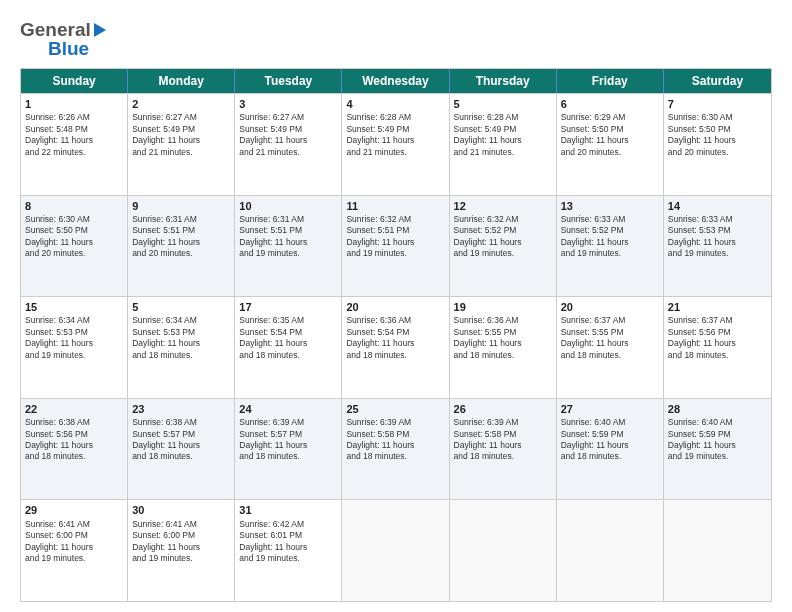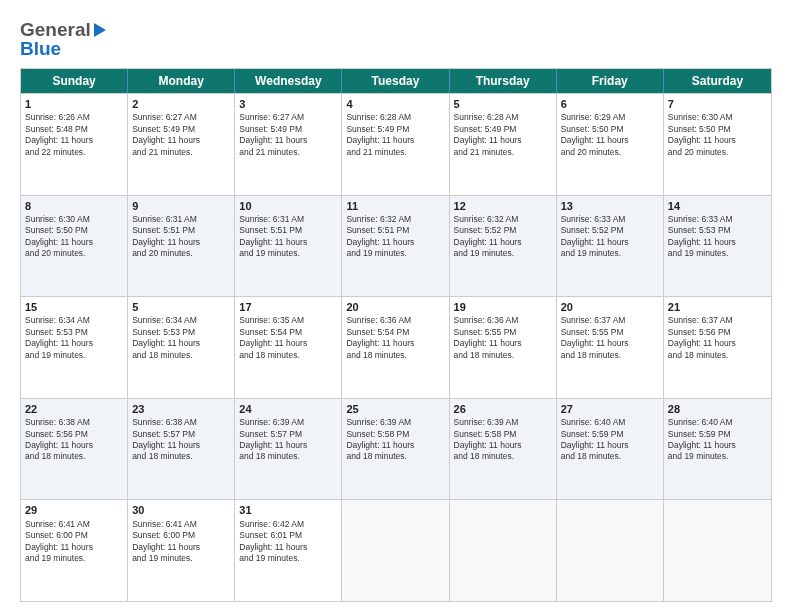--- a/index.html
+++ b/index.html
@@ -96,20 +96,21 @@
       font-size: 18px;
       font-weight: bold;
       line-height: 1;
     }
     .logo-letters .g { color: #555; }
     .logo-sub {
       font-size: 11px;
       color: #555;
       font-weight: bold;
       line-height: 1;
+      margin-left: 28px;
     }
     .logo-container {
       display: flex;
       flex-direction: column;
     }
     .logo-top {
       display: flex;
       align-items: center;
     }
     .arrow-right {
@@ -138,22 +139,22 @@
     <div class="title-block">
       <div class="month-title"></div>
       <div class="location"></div>
     </div>
   </div>
 
   <div class="calendar">
     <div class="cal-header">
     <div class="cal-header-cell">Sunday</div>
         <div class="cal-header-cell">Monday</div>
+        <div class="cal-header-cell">Tuesday</div>
         <div class="cal-header-cell">Wednesday</div>
-        <div class="cal-header-cell">Tuesday</div>
         <div class="cal-header-cell">Thursday</div>
         <div class="cal-header-cell">Friday</div>
         <div class="cal-header-cell">Saturday</div>
       </div>
     <div class="cal-body">
     <div class="cal-row">
           <div class="cal-cell">
             <span class="day-num">1</span>
             <div class="cell-text">Sunrise: 6:26 AM<br>Sunset: 5:48 PM<br>Daylight: 11 hours<br>and 22 minutes.</div>
           </div>

